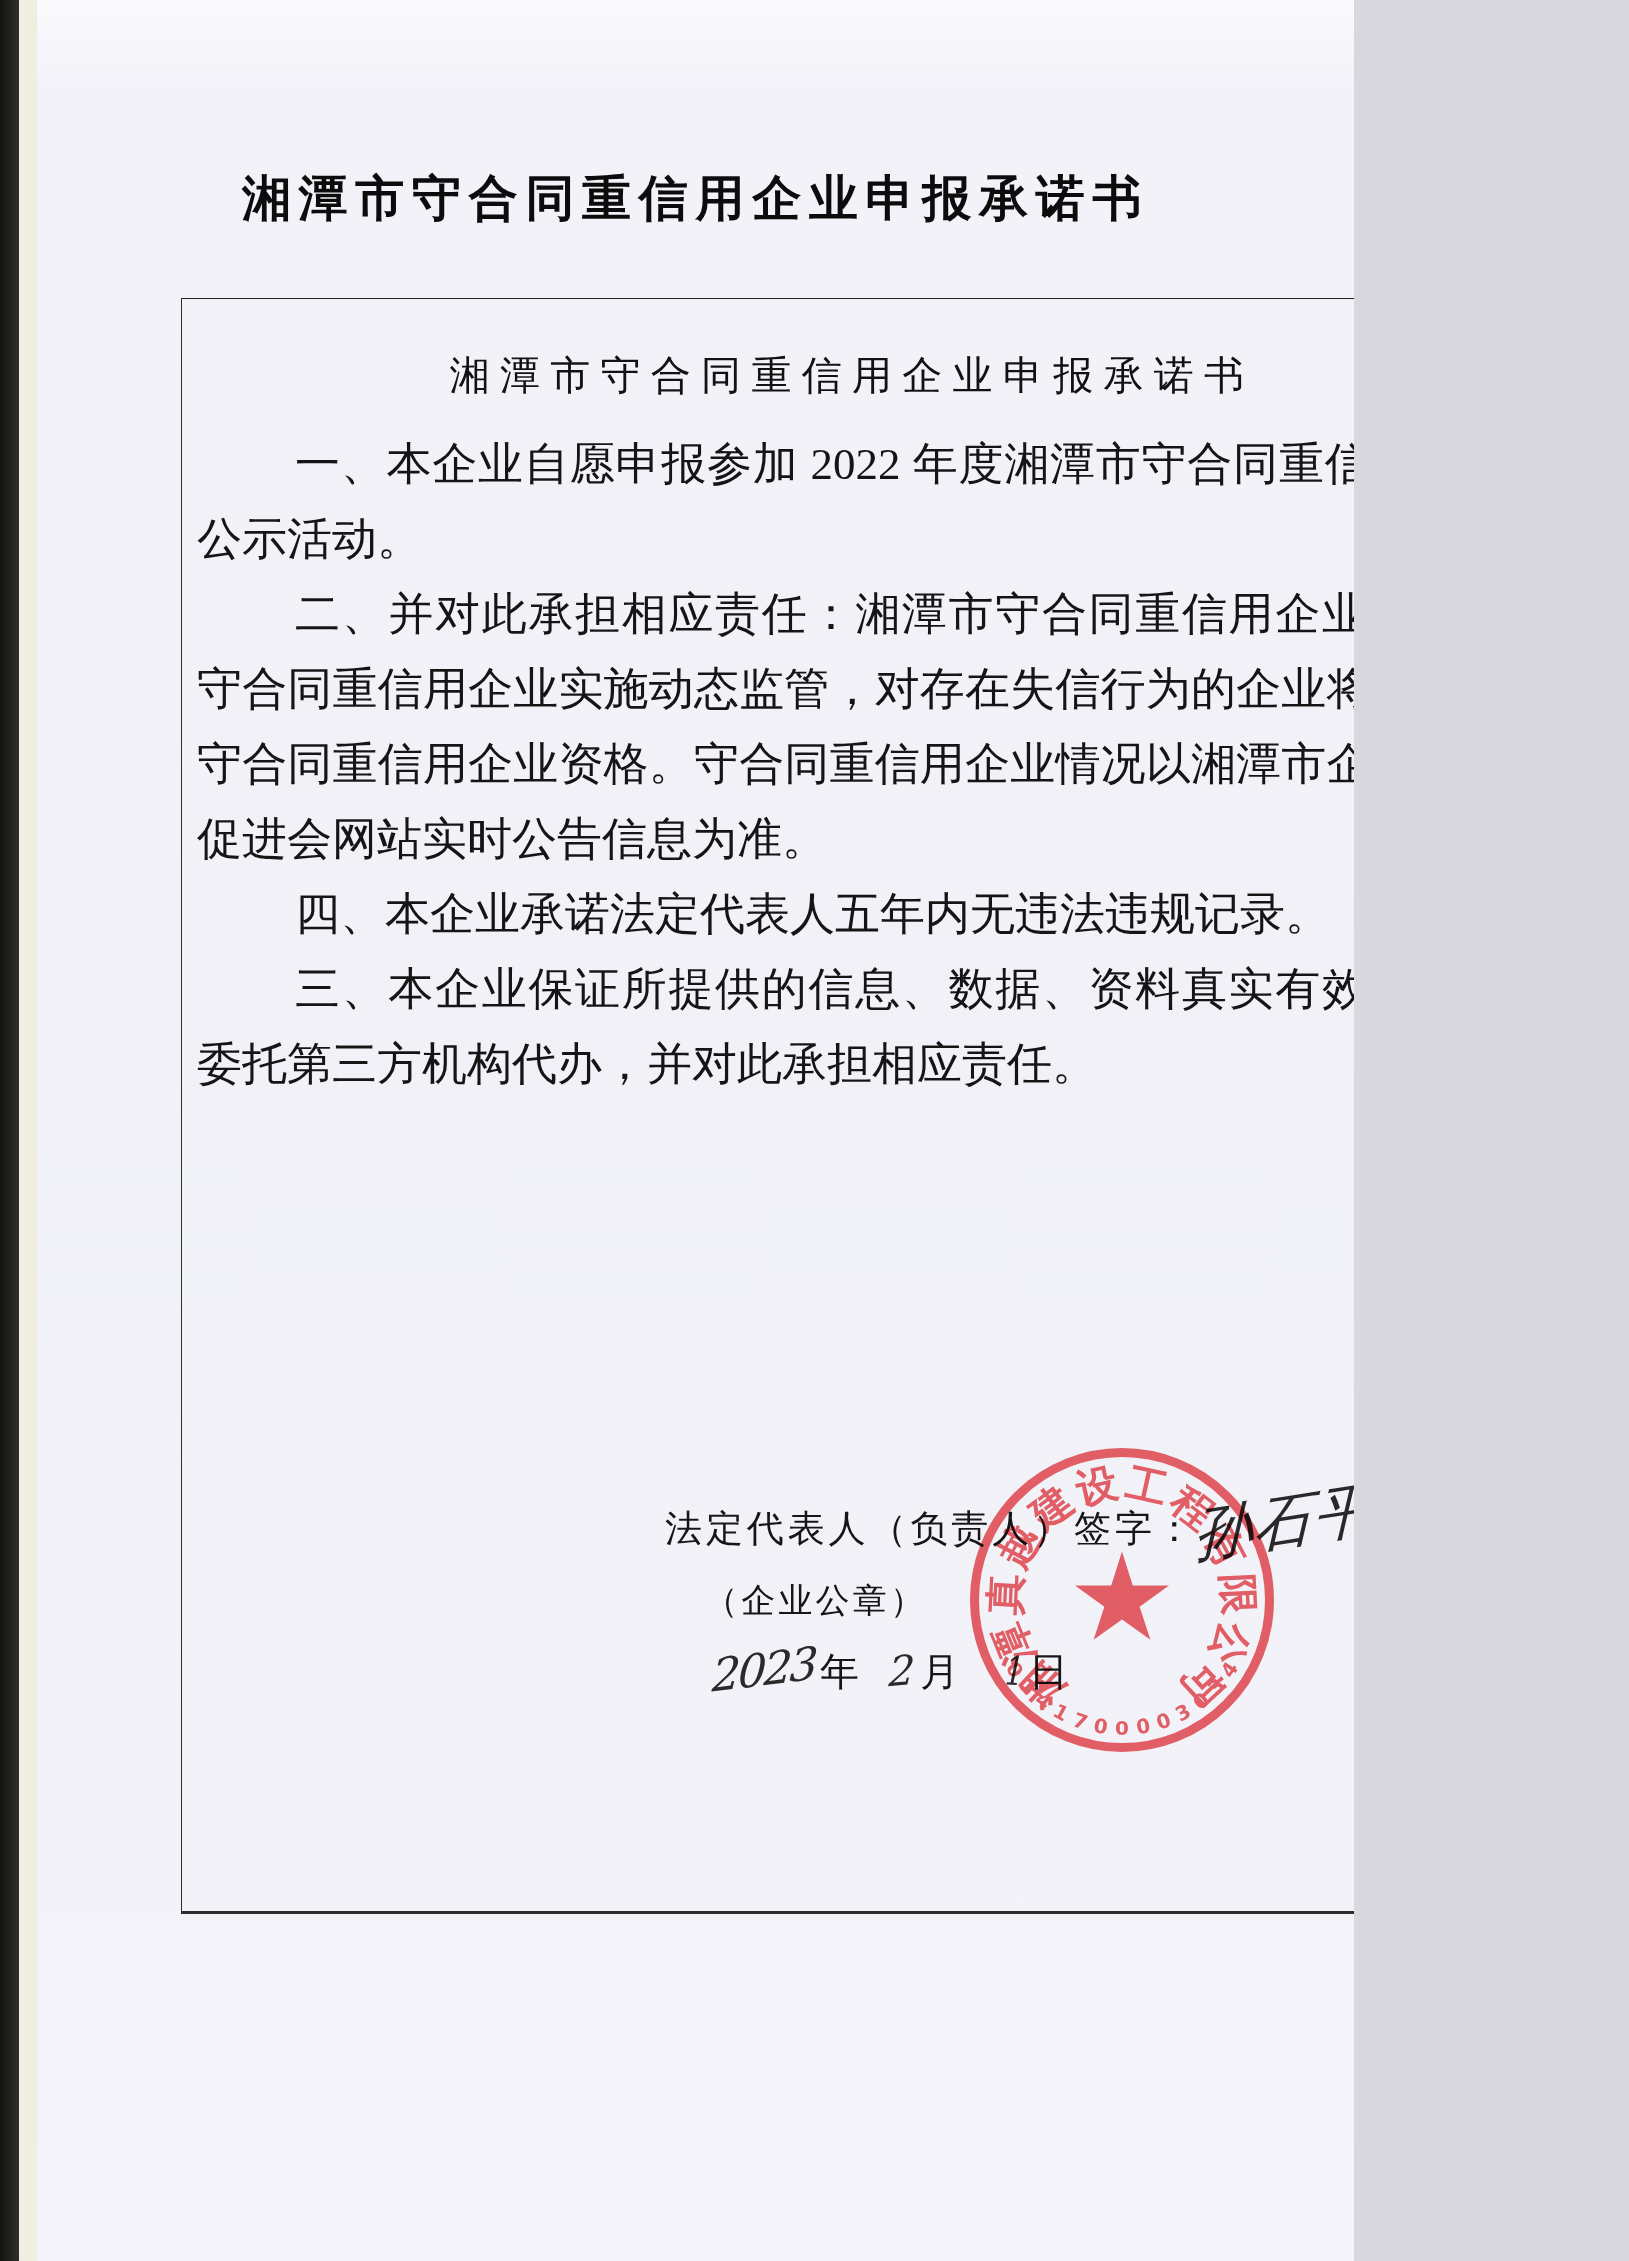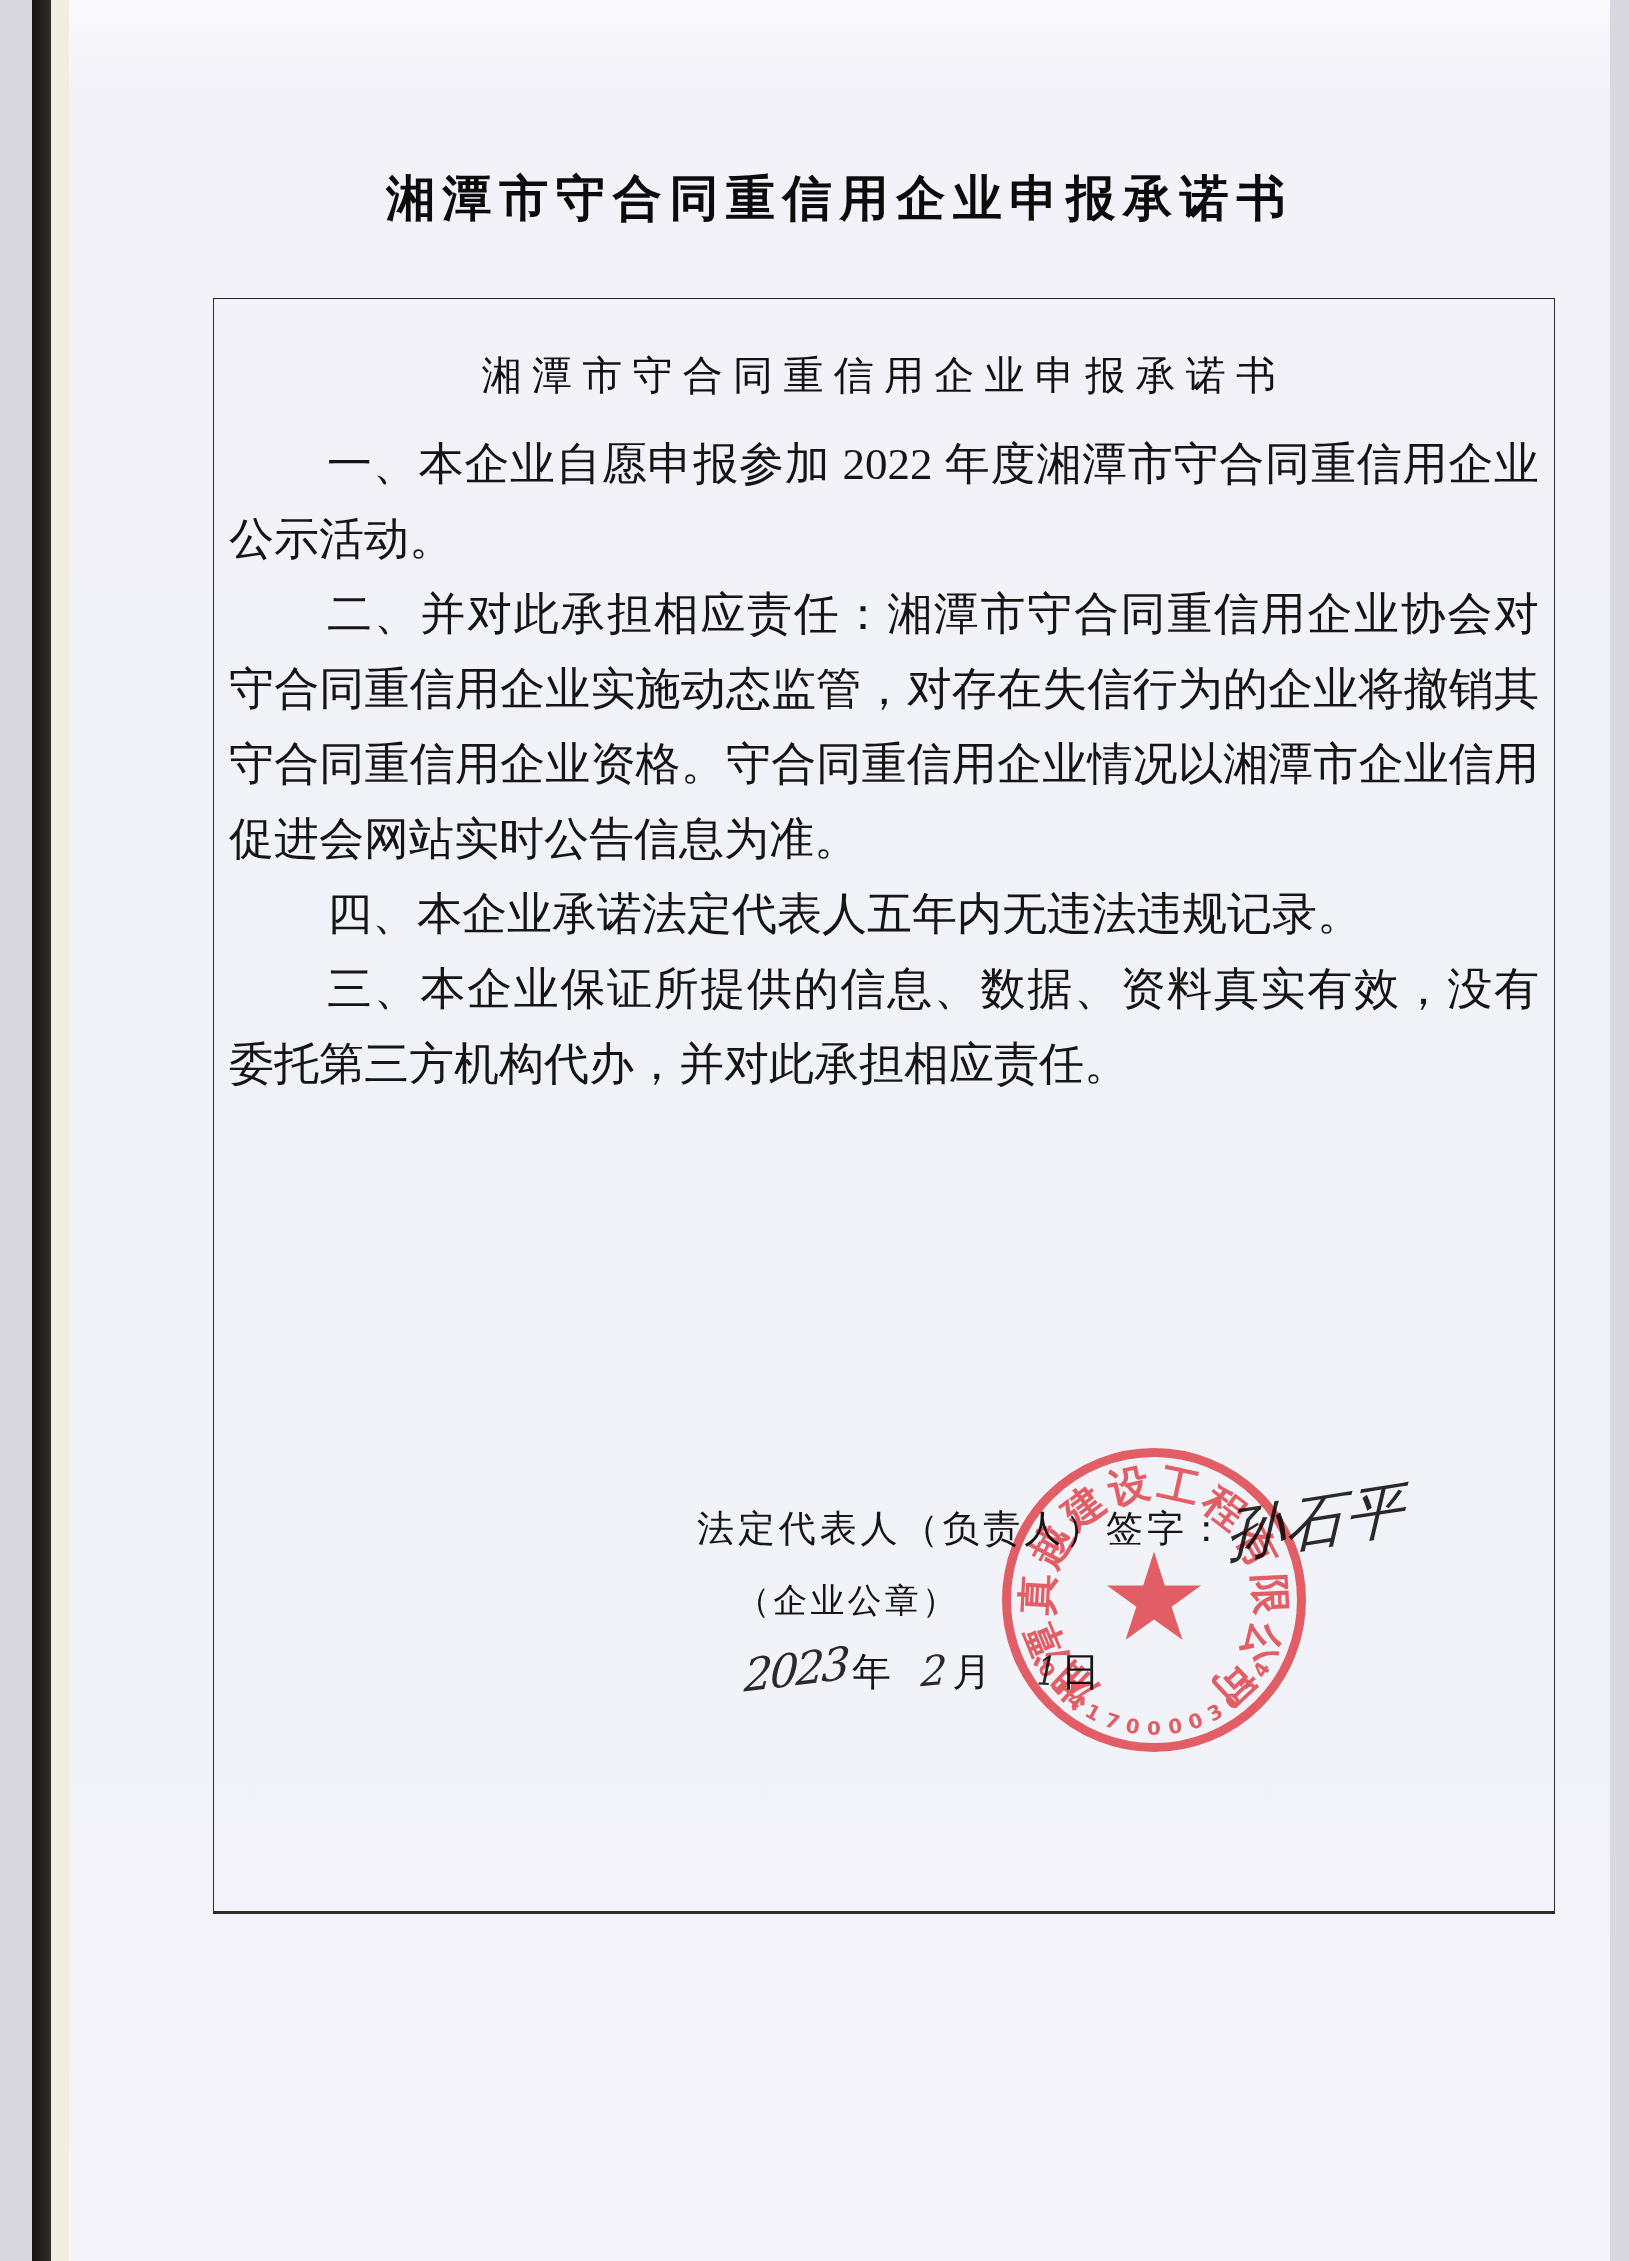--- a/index.html
+++ b/index.html
@@ -1,19 +1,19 @@
 <!DOCTYPE html>
 <html style="font-size:10.3px"><head>
 <meta charset="utf-8">
 <style>
   html,body{margin:0;padding:0;background:#d8d8de;}
   .page{
-    position:relative;width:1578px;height:2261px;overflow:hidden;
+    position:relative;width:1354px;height:2261px;overflow:hidden;
     background:linear-gradient(180deg,#fafafc 0px,#f3f2f9 90px,#f1f1f8 55%,#f4f3fa 100%);
-    font-family:"Liberation Serif","DejaVu Serif",serif;color:#161616;margin-left:32px;
+    font-family:"Liberation Serif","DejaVu Serif",serif;color:#161616;
   }
   .edge-dark{position:absolute;left:0;top:0;width:19.3px;height:100%;
     background:linear-gradient(90deg,#141413,#2f2e2b);}
   .edge-cream{position:absolute;left:19.3px;top:0;width:18px;height:100%;background:#efeee0;}
   .main-title{
     position:absolute;left:37px;right:0;top:166px;text-align:center;
     font-family:"Liberation Sans","DejaVu Sans",sans-serif;font-weight:700;
     font-size:49px;letter-spacing:7.7px;color:#0c0c0c;white-space:nowrap;
   }
   .doc-box{

